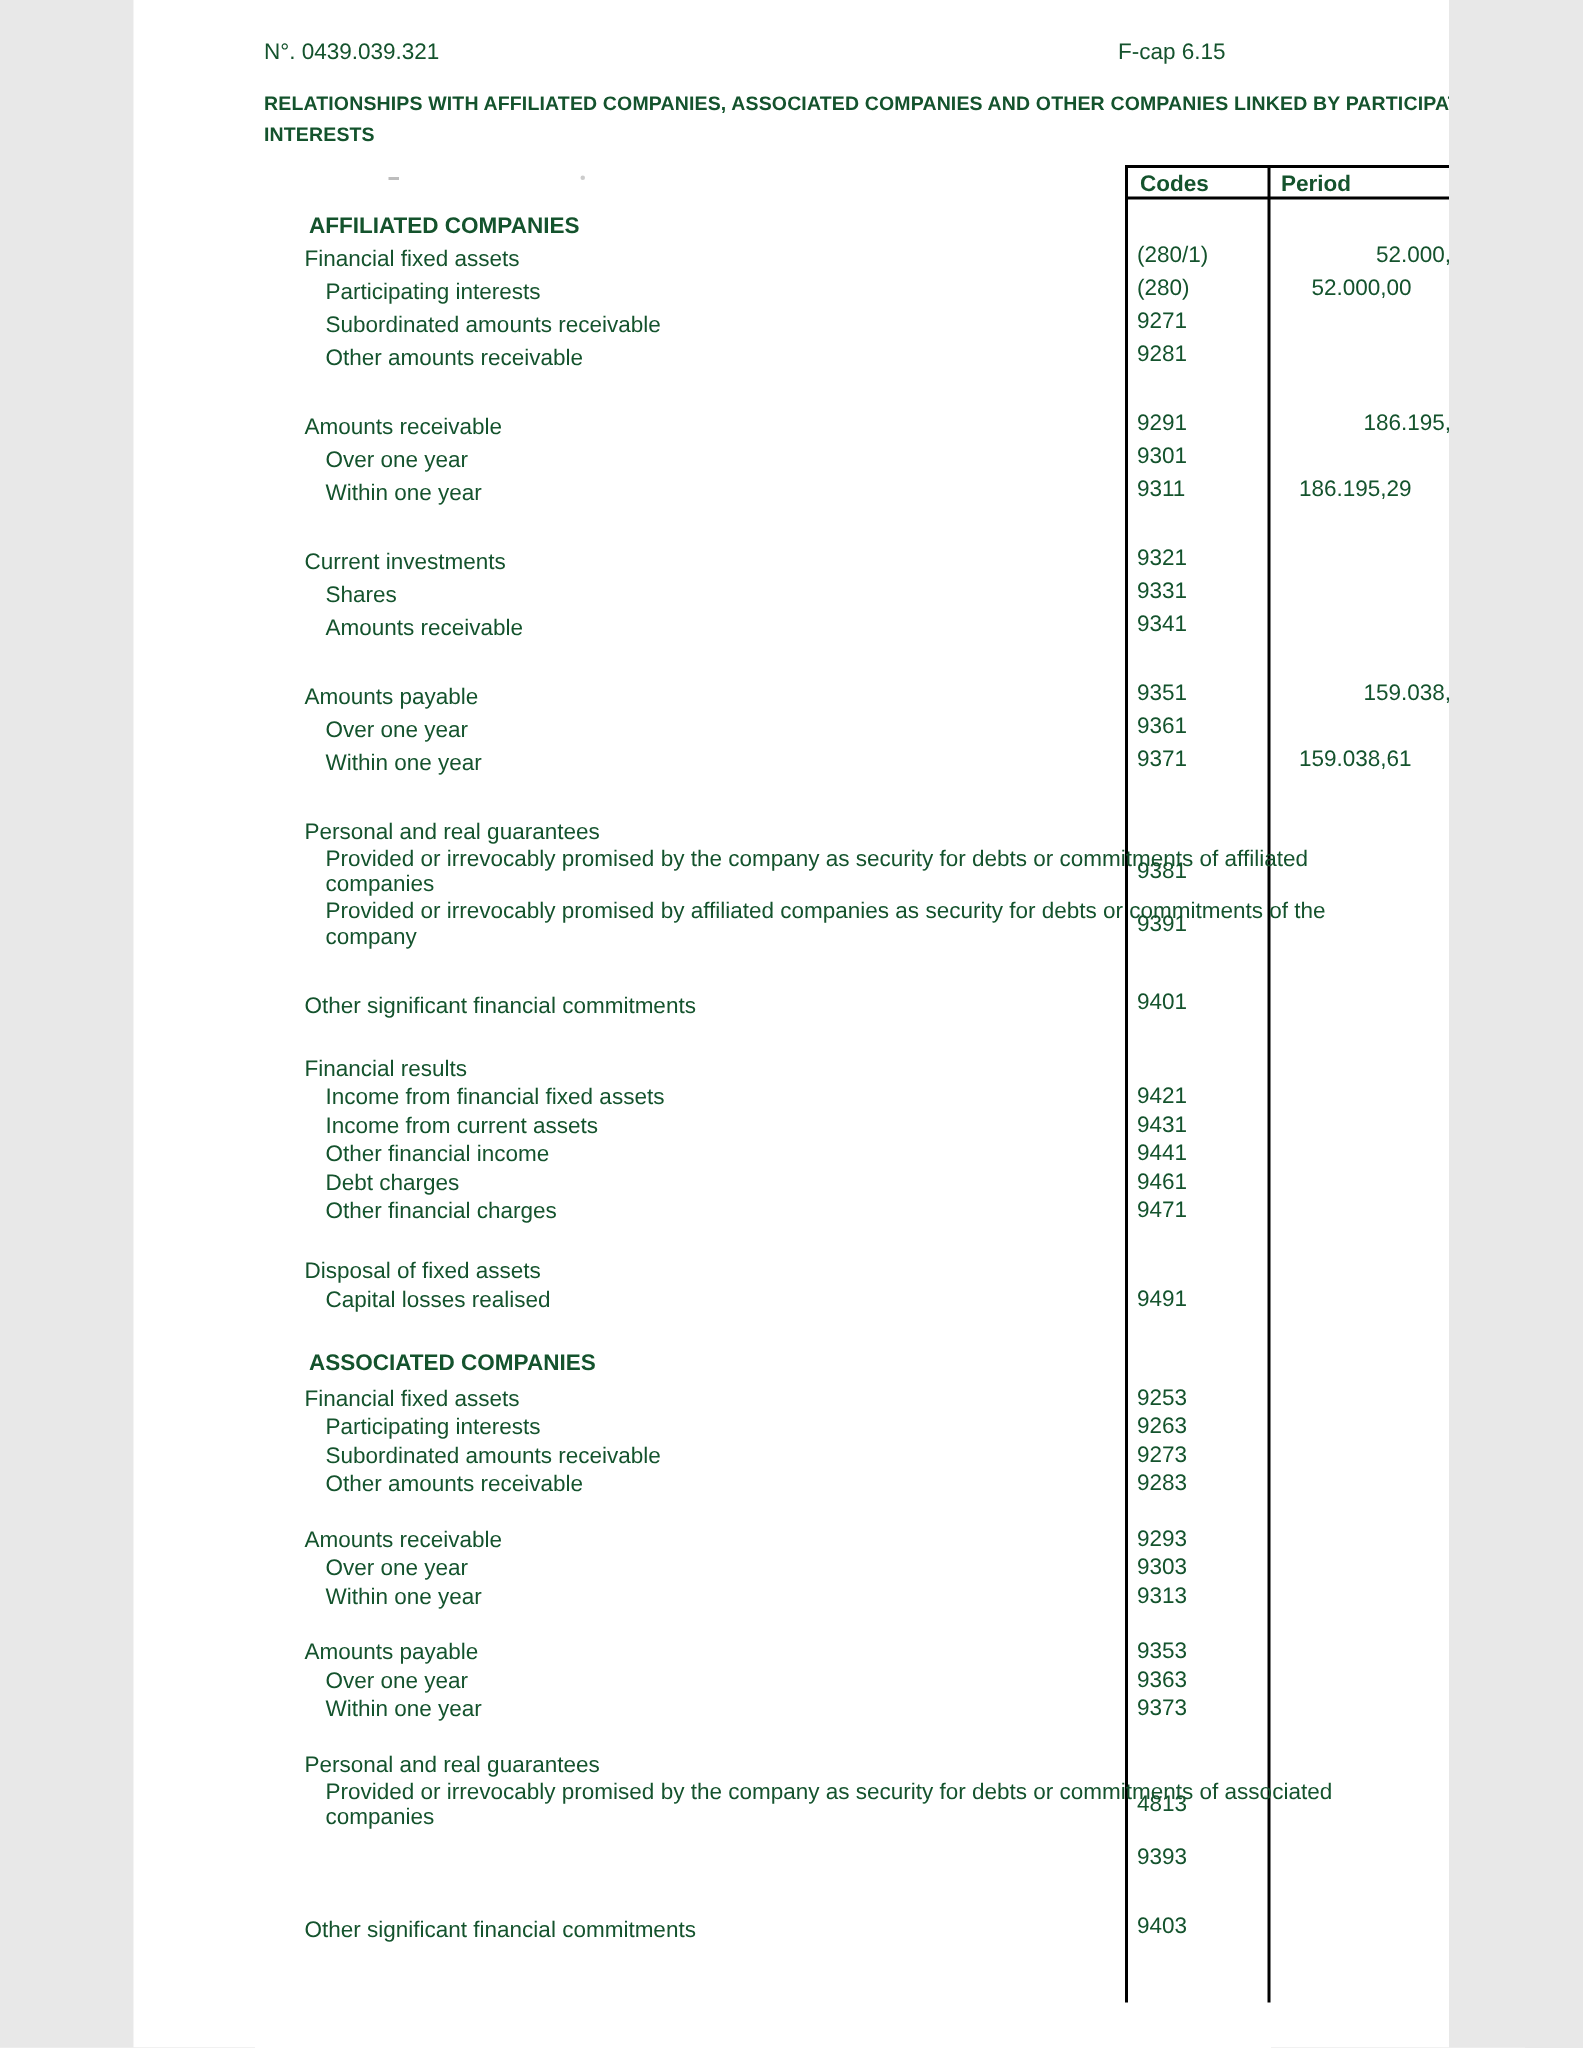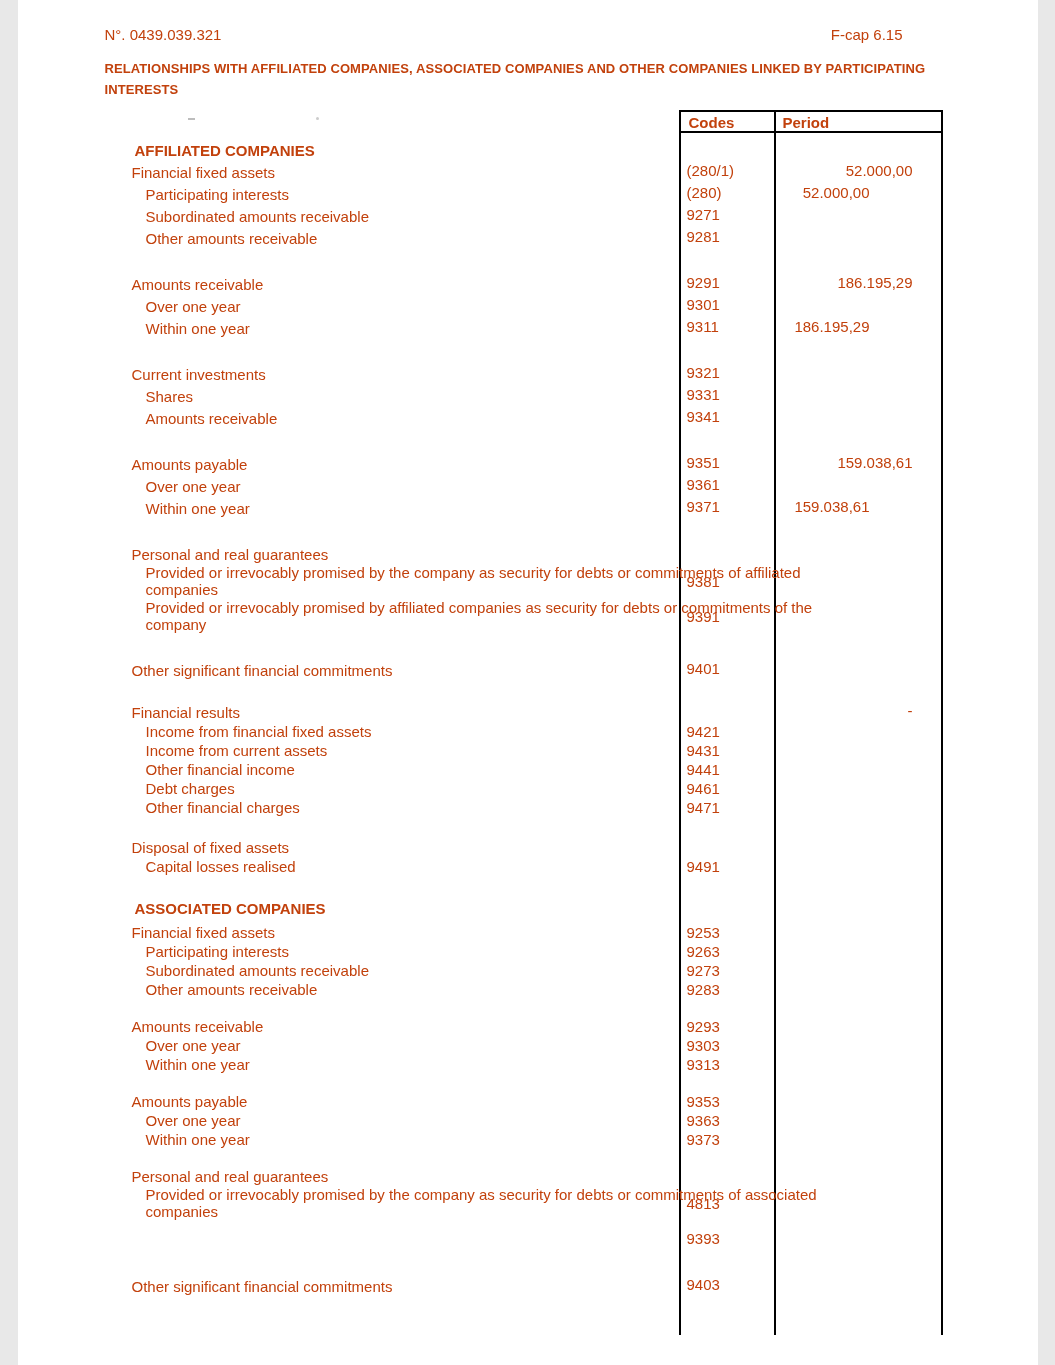--- a/index.html
+++ b/index.html
@@ -1,28 +1,28 @@
 <!DOCTYPE html>
 <html><head>
 <meta charset="utf-8">
 <style>
   html,body{margin:0;padding:0;background:#e8e8e8;}
   .page{
     position:relative;
-    width:1020px;height:1365px;
+    width:877px;height:1365px;
     background:#ffffff;
-    color:#c2410c;
+    color:#14532d;
     font-family:"Liberation Sans", sans-serif;
     font-size:15px;
     margin:0 auto;
     overflow:hidden;
   }
   
   .doc-number{position:absolute;left:87px;top:26px;}
-  .form-ref{position:absolute;top:26px;right:135px;}
+  .form-ref{position:absolute;top:26px;right:149px;}
   .page-title{
     position:absolute;left:87px;top:58px;
     width:832px;
     font-weight:700;font-size:13px;line-height:21px;
     letter-spacing:0.1px;
   }
   
   .scan-mark-a{position:absolute;left:170px;top:118px;width:7px;height:2px;background:#bdbdbd;}
   .scan-mark-b{position:absolute;left:298px;top:117px;width:3px;height:3px;background:#cccccc;border-radius:50%;}
   

